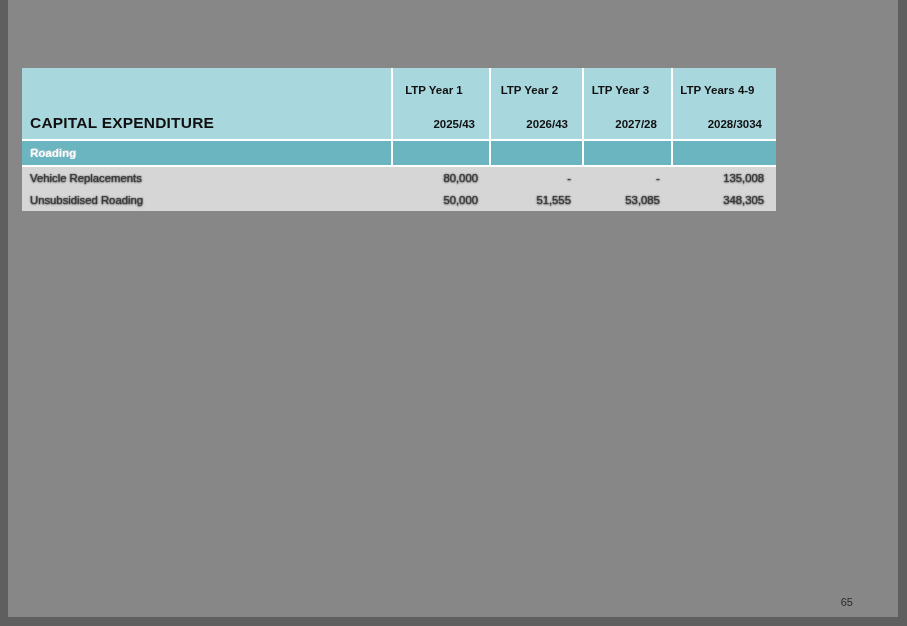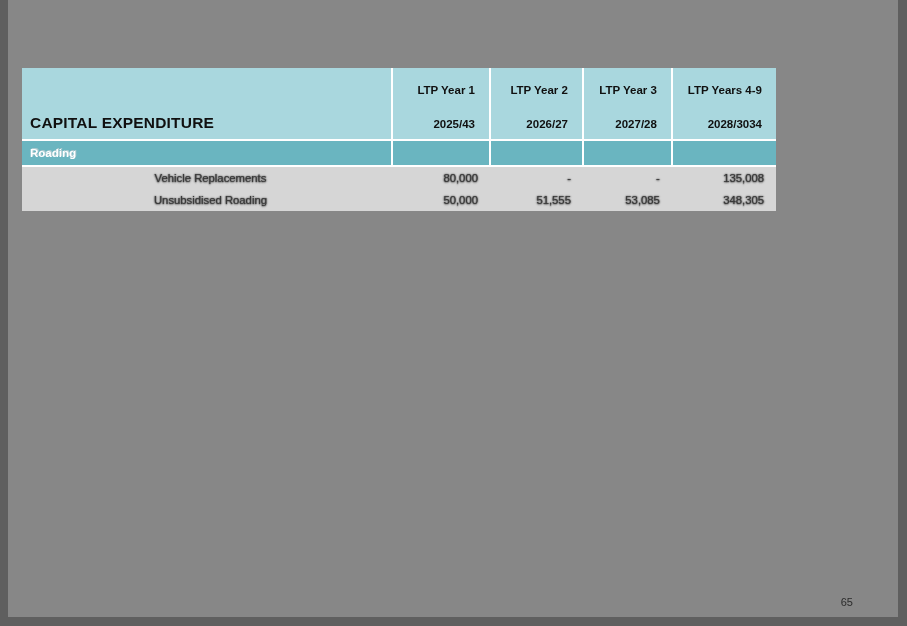--- a/index.html
+++ b/index.html
@@ -73,20 +73,21 @@
     text-align: right;
     vertical-align: top;
     padding: 16px 12px 0 0;
     font-size: 11.5px;
     font-weight: bold;
     color: #101010;
     border-left: 2px solid #ffffff;
   }
   .hdr-year-cell .yr-label {
     display: block;
+    text-align: center;
     padding-right: 2px;
   }
   .hdr-year-cell .yr-period {
     display: block;
     text-align: right;
     padding-top: 22px;
     padding-right: 2px;
   }
 
   
@@ -124,21 +125,21 @@
   
   tr.data-row td {
     background: #d6d6d6;
     height: 20px;
     font-size: 11.3px;
     color: #2a2a2a;
     border: none;
   }
   tr.data-row td.lbl {
     padding-left: 8px;
-    text-align: center;
+    text-align: left;
   }
   tr.data-row td.num {
     text-align: right;
     padding-right: 12px;
   }
   .blurtext {
     display: inline-block;
     color: #3a3a3a;
     text-shadow:
       0 0 1.2px rgba(60,60,60,0.85),
@@ -196,21 +197,21 @@
       </colgroup>
       <thead>
         <tr>
           <td class="hdr-title-cell">CAPITAL EXPENDITURE</td>
           <td class="hdr-year-cell">
             <span class="yr-label">LTP Year 1</span>
             <span class="yr-period">2025/43</span>
           </td>
           <td class="hdr-year-cell">
             <span class="yr-label">LTP Year 2</span>
-            <span class="yr-period">2026/27</span>
+            <span class="yr-period">2026/43</span>
           </td>
           <td class="hdr-year-cell">
             <span class="yr-label">LTP Year 3</span>
             <span class="yr-period">2027/28</span>
           </td>
           <td class="hdr-year-cell">
             <span class="yr-label">LTP Years 4-9</span>
             <span class="yr-period">2028/3034</span>
           </td>
         </tr>

